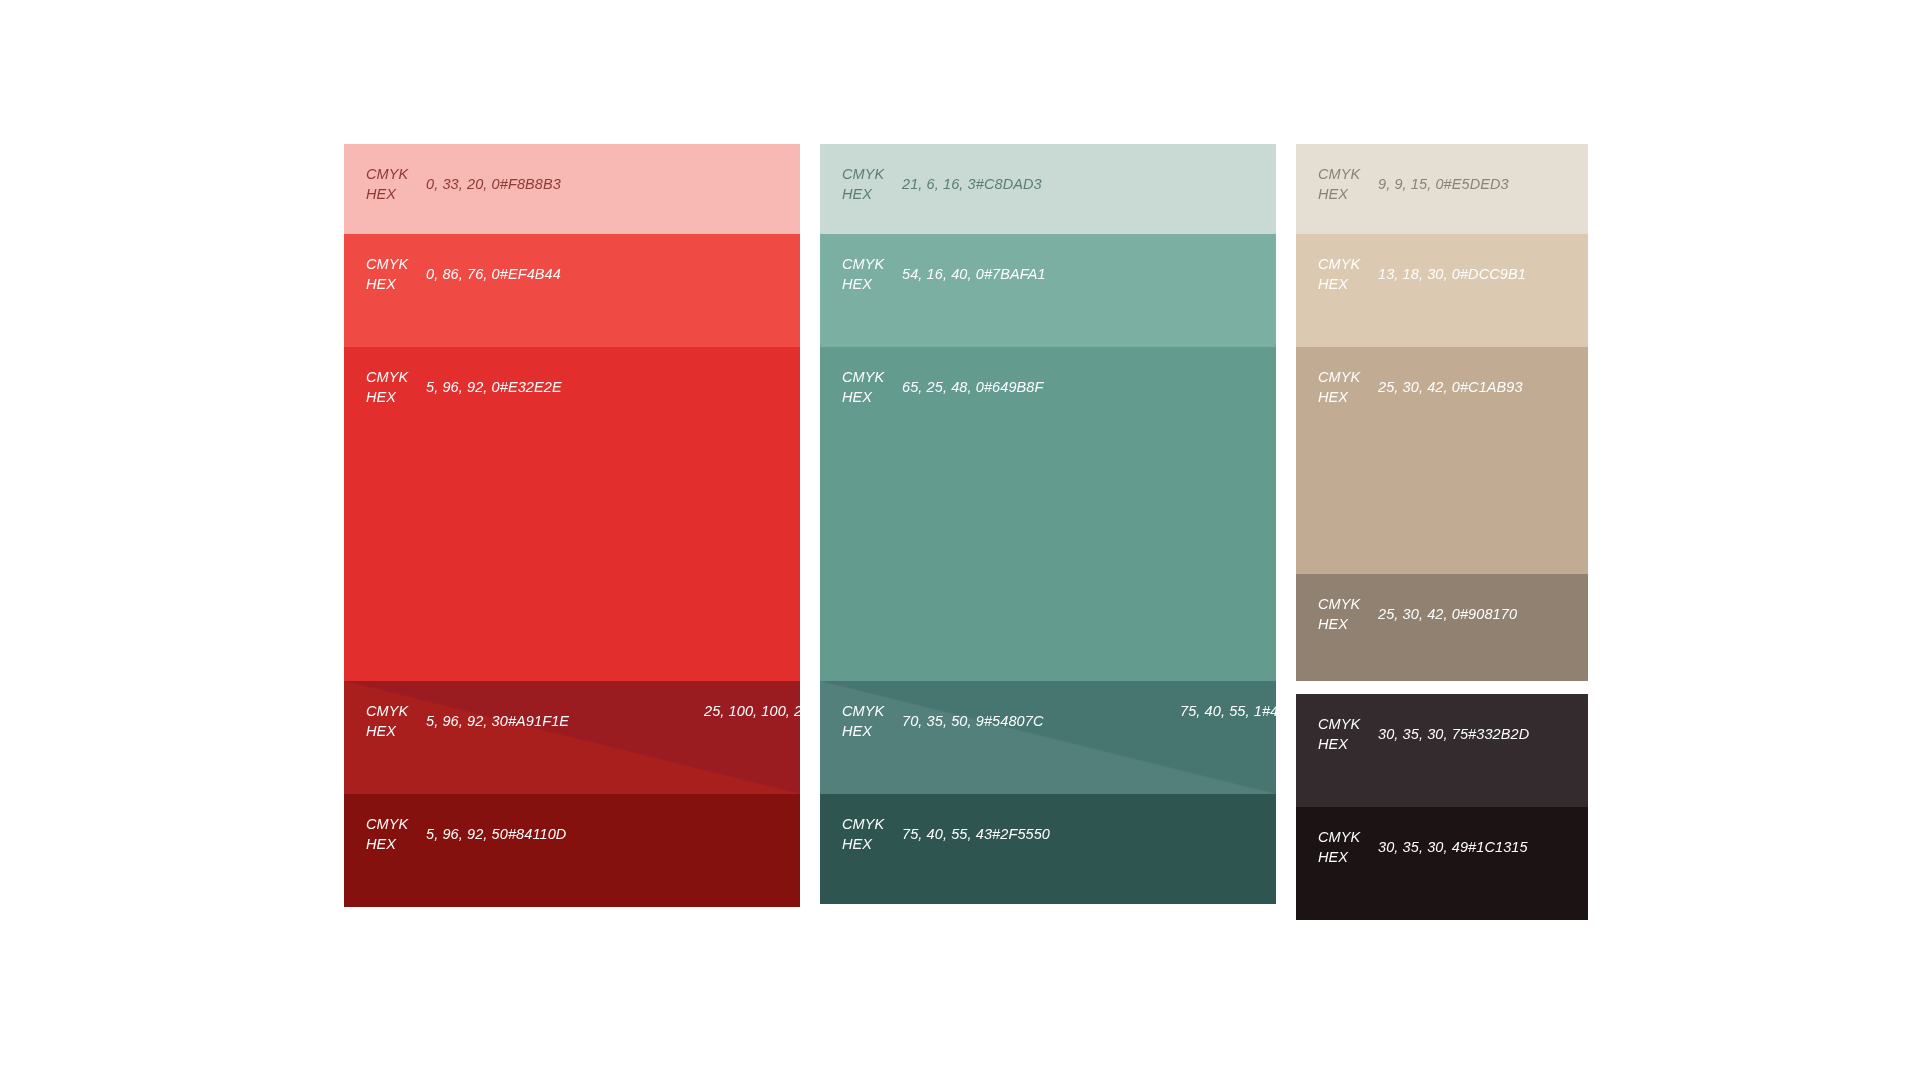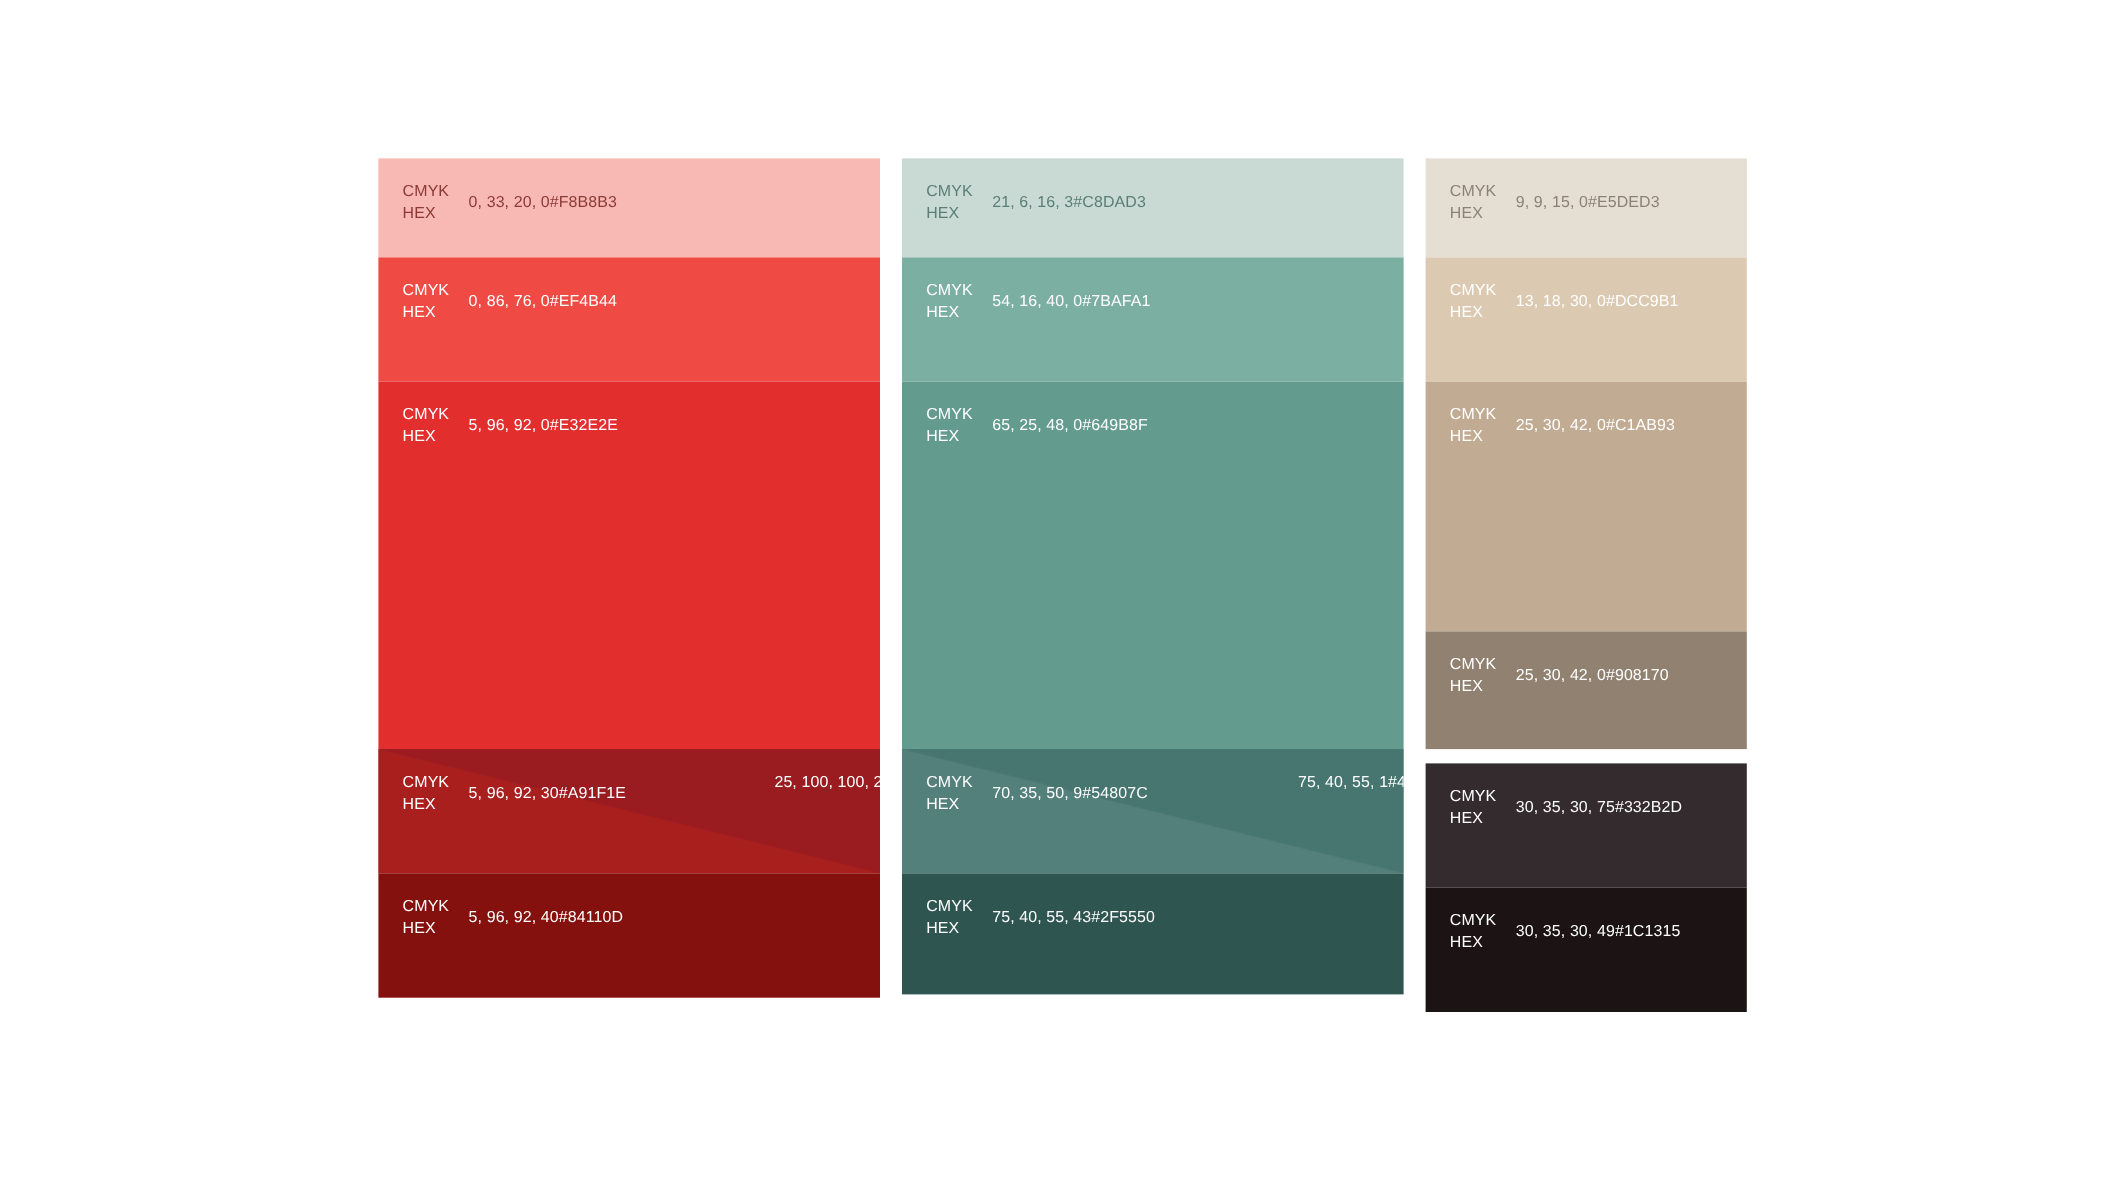--- a/index.html
+++ b/index.html
@@ -21,20 +21,21 @@
     position: absolute;
     left: 0;
     top: 0;
     width: 1920px;
     height: 1080px;
   }
 
   .palette-column {
     position: absolute;
     top: 144px;
+    font-style: italic;
   }
 
   
   .palette-column.col-red    { left: 344px;  width: 456px; }
   .palette-column.col-green  { left: 820px;  width: 456px; }
   .palette-column.col-neutral{ left: 1296px; width: 292px; }
 
   .swatch {
     position: relative;
     box-sizing: border-box;
@@ -158,21 +159,21 @@
         </div>
       </div>
       <div class="swatch" style="height: 113px; background: rgb(132, 17, 13); color: rgb(255, 255, 255);">
         <div class="swatch-labels">
           <div class="label-block">
             <div class="label-keys">
               <span class="label-key">CMYK</span>
               <span class="label-key">HEX</span>
             </div>
             <div class="label-values">
-              <span class="label-value">5, 96, 92, 40</span>
+              <span class="label-value">5, 96, 92, 50</span>
               <span class="label-value">#84110D</span>
             </div>
           </div>
         </div>
       </div>
     </div>
     <div class="palette-column col-green">
       <div class="swatch" style="height: 90px; background: rgb(200, 218, 211); color: rgb(90, 126, 118);">
         <div class="swatch-labels">
           <div class="label-block">

